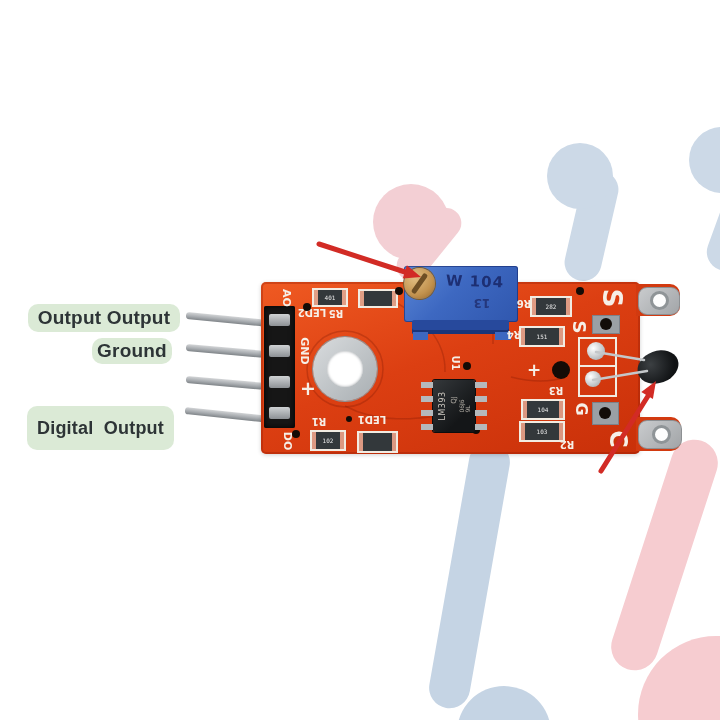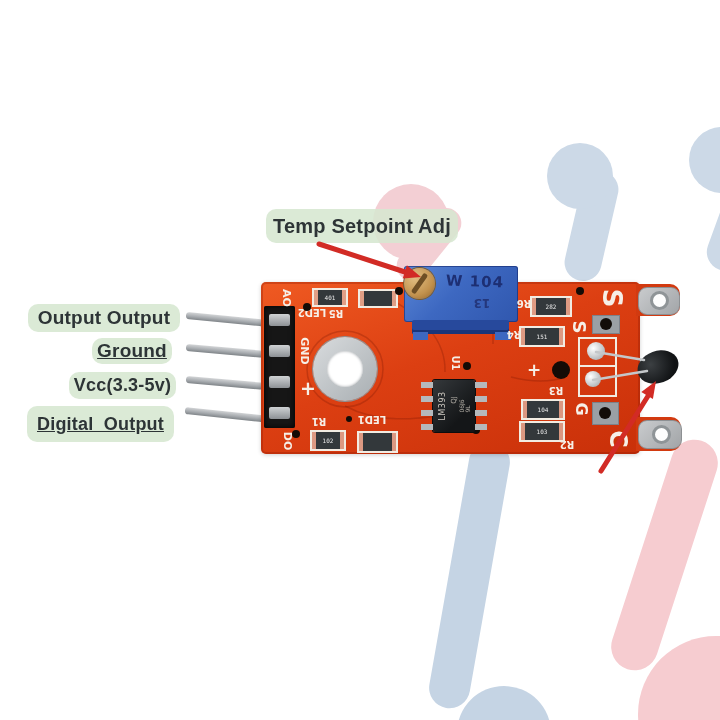--- a/index.html
+++ b/index.html
@@ -184,29 +184,27 @@
 
     <div class="abs" style="left:317px;top:55px;width:35px;height:26px;border:2px solid #f2ece2;"></div>
     <div class="abs" style="left:317px;top:83px;width:35px;height:28px;border:2px solid #f2ece2;"></div>
     <div class="blob" style="left:326px;top:60px;width:18px;height:18px;"></div>
     <div class="blob" style="left:324px;top:89px;width:16px;height:16px;"></div>
 
     <div class="abs" style="left:376px;top:69px;width:42px;height:32px;border-radius:50%;transform:rotate(-20deg);
                 background:radial-gradient(circle at 35% 35%,#3c4043,#101214 70%);"></div>
   </div>
 
-  <div class="pill" style="left:266px;top:209px;width:192px;height:34px;font-size:20px;"><span>Temp Setpoint Adj</span></div>
 
   <div class="pill" style="left:28px;top:304px;width:152px;height:28px;font-size:19px;"><span>Output Output</span></div>
 
-  <div class="pill" style="left:92px;top:338px;width:80px;height:26px;font-size:19px;text-decoration:underline;"><span>Ground</span></div>
-
-  <div class="pill" style="left:69px;top:372px;width:107px;height:27px;font-size:18px;"><span>Vcc(3.3-5v)</span></div>
-
-  <div class="pill" style="left:27px;top:406px;width:147px;height:36px;font-size:18px;text-decoration:underline;"><span>Digital  Output</span></div>
+  <div class="pill" style="left:92px;top:338px;width:80px;height:26px;font-size:19px;"><span>Ground</span></div>
+
+
+  <div class="pill" style="left:27px;top:406px;width:147px;height:44px;font-size:18px;"><span>Digital  Output</span></div>
 
 
   <svg width="720" height="720" style="position:absolute;left:0;top:0;pointer-events:none;" viewBox="0 0 720 720">
 
     <g stroke="#c4c7ca" stroke-width="2.5" stroke-linecap="round">
       <line x1="596" y1="352" x2="644" y2="360"></line>
       <line x1="593" y1="380" x2="647" y2="371"></line>
     </g>
 
     <g fill="#d22b25" stroke="#d22b25">

